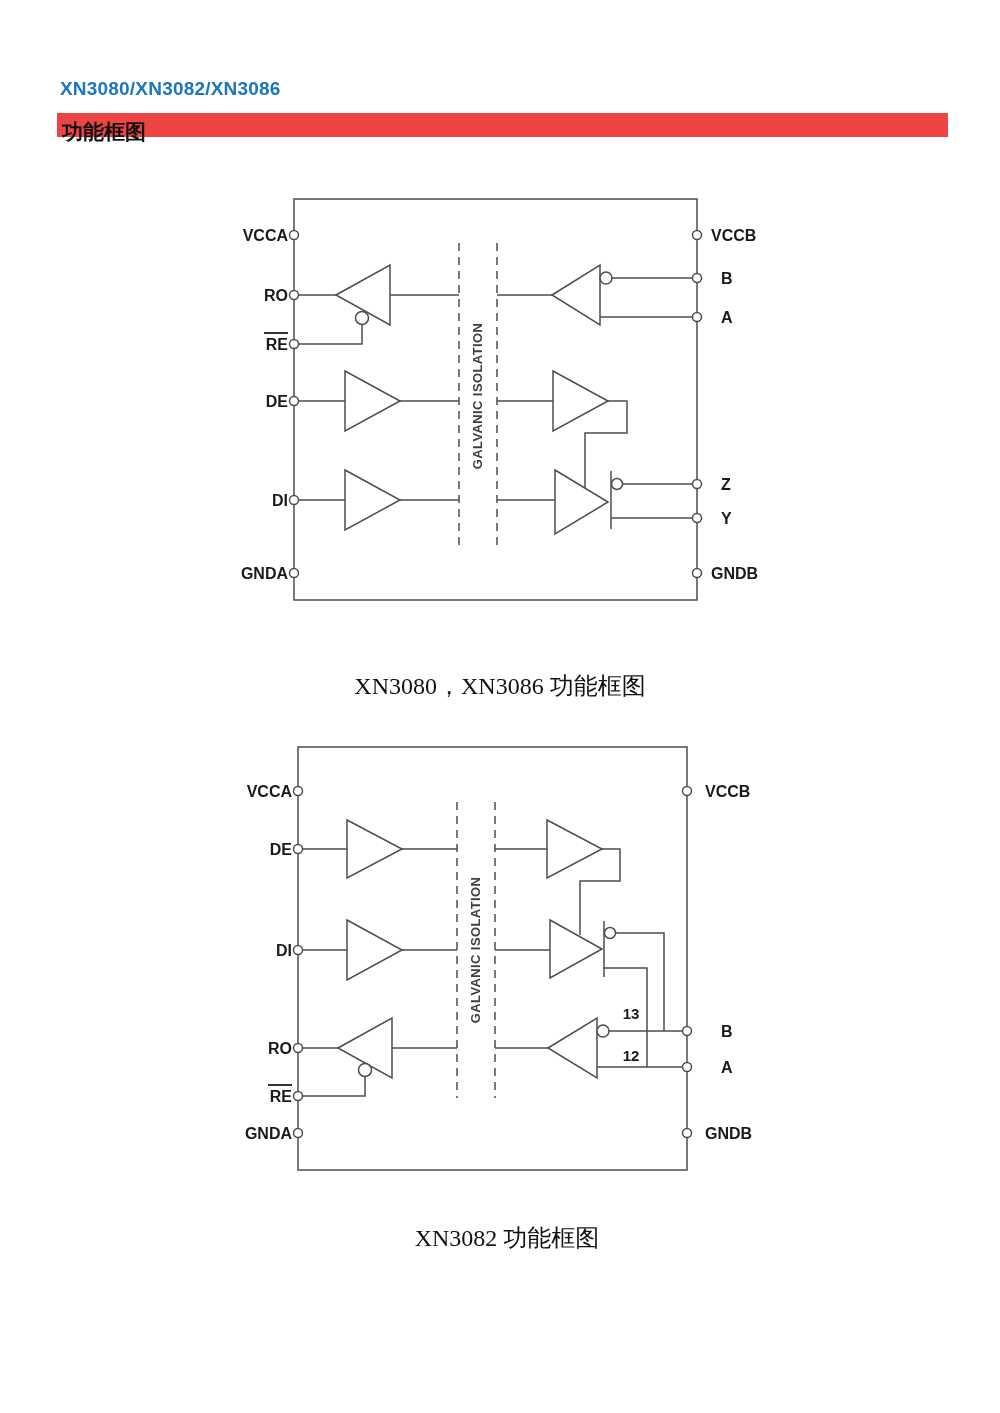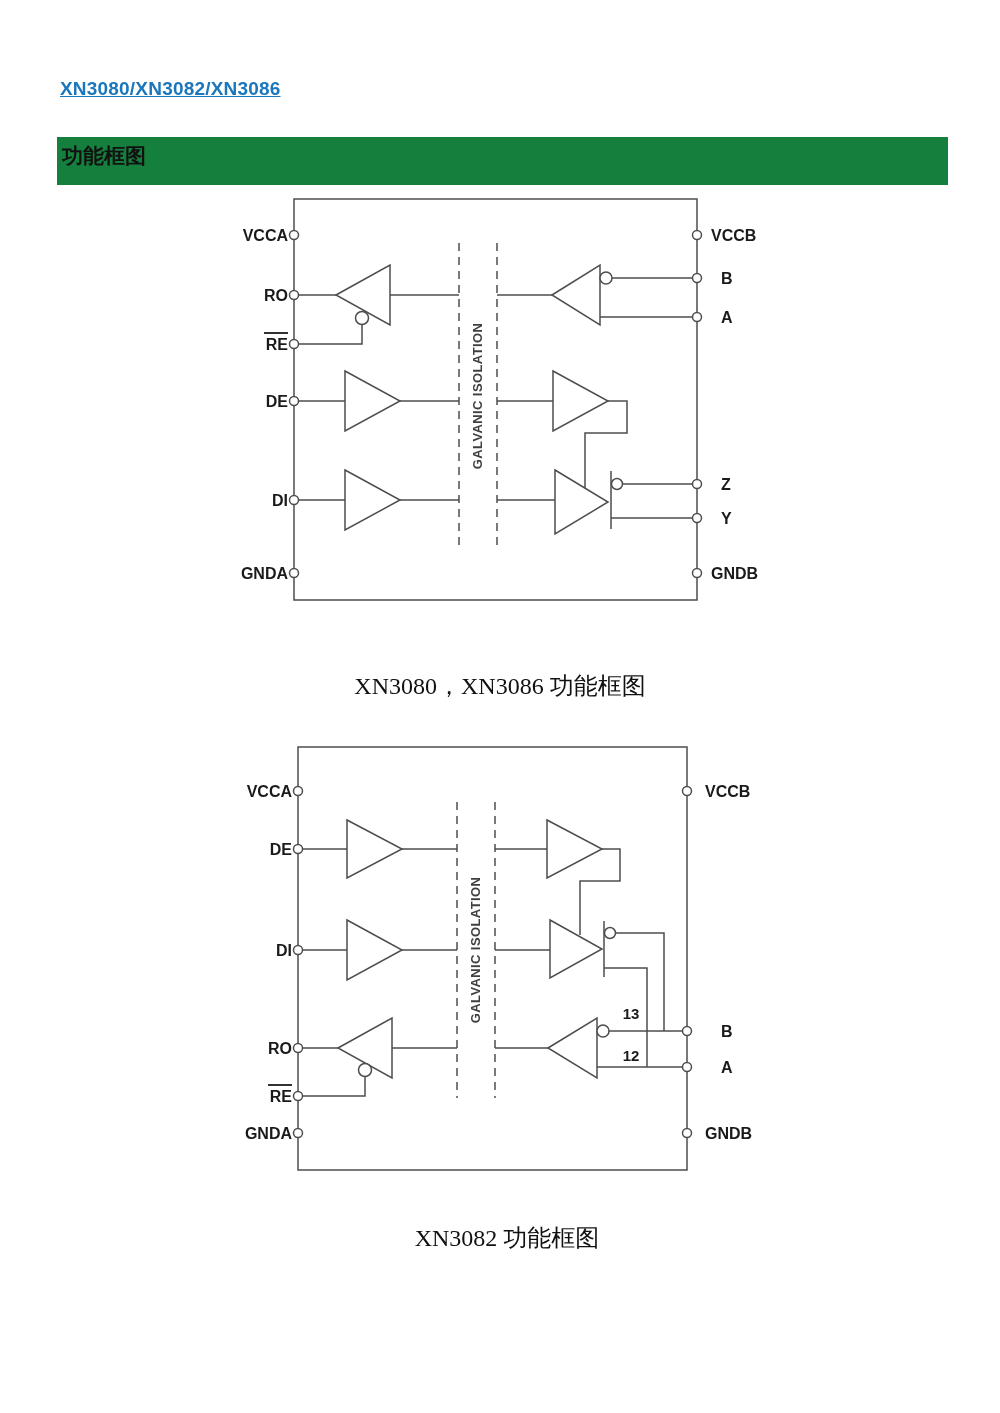--- a/index.html
+++ b/index.html
@@ -8,27 +8,25 @@
     width:1000px;height:1413px;
     background:#ffffff;
     font-family:"Liberation Sans","DejaVu Sans",sans-serif;
     overflow:hidden;
     margin:0 auto;
   }
   .doc-title{
     position:absolute;left:60px;top:78px;
     font-size:19px;font-weight:bold;color:#1b76bc;
     letter-spacing:0.2px;
-    text-decoration:underline;
   }
   .section-bar{
     position:absolute;left:57px;top:113px;
-    width:891px;height:48px;
-    background:#15803d;
-    margin-top:24px;
+    width:891px;height:24px;
+    background:#ef4444;
   }
   .section-title{
     position:absolute;left:5px;top:5px;
     font-size:21px;font-weight:bold;color:#111111;
   }
   .diagram-svg{
     position:absolute;left:0;top:0;width:1000px;height:1413px;
   }
   .caption{
     position:absolute;left:0;width:1000px;

